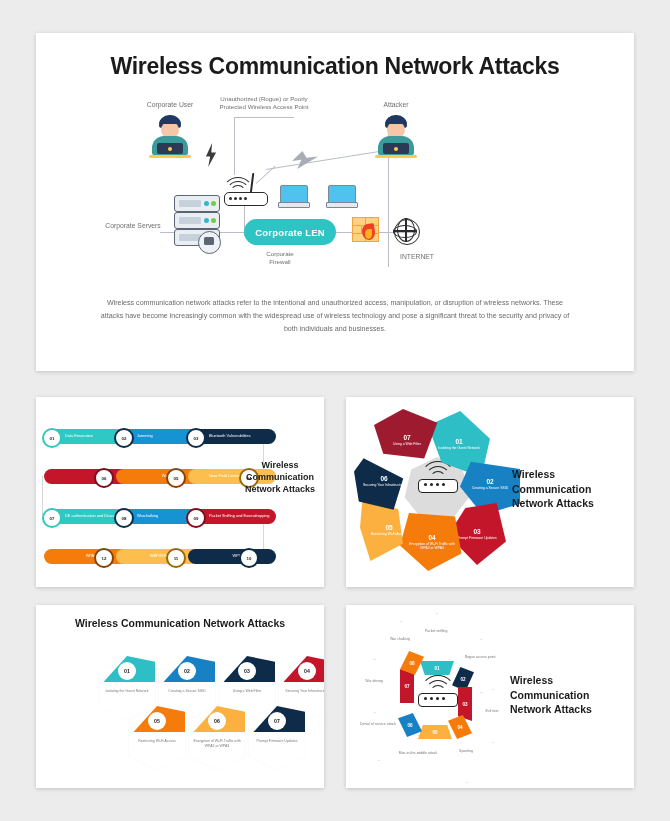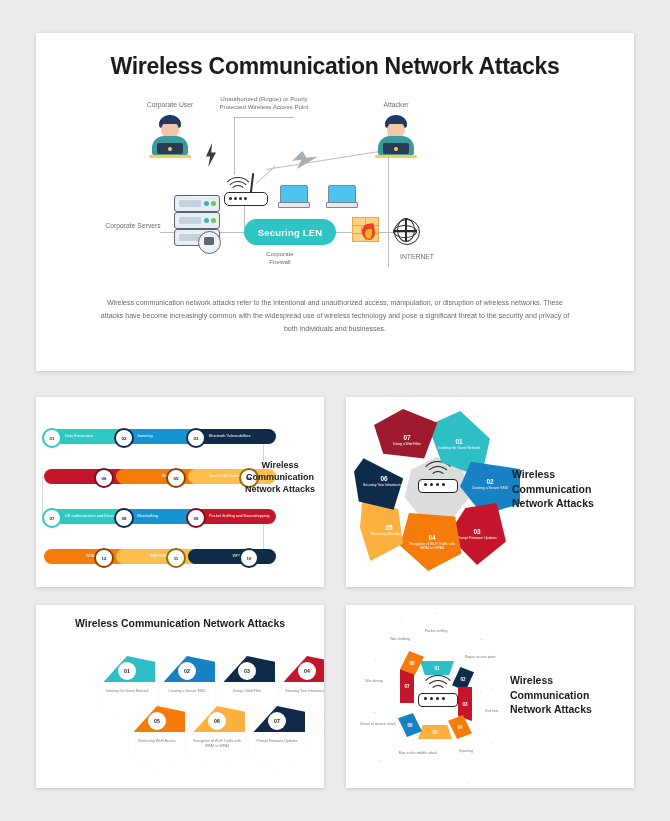--- a/index.html
+++ b/index.html
@@ -235,21 +235,21 @@
       <div class="sv" style="top:34px;">
         <div class="sv-i"></div>
         <div class="sv-d1"></div>
         <div class="sv-d2"></div>
       </div>
       <div class="sv-lock"></div>
       <div class="sv-bag"></div>
     </div>
 
     <div class="lan" style="left:148px;top:124px;width:92px;height:26px;">
-      <span>Securing LEN</span>
+      <span>Corporate LEN</span>
     </div>
 
     <div class="fw" style="left:256px;top:122px;">
       <div class="fw-b" style="left:0;top:0;width:12px;height:7px;"></div>
       <div class="fw-b" style="left:13px;top:0;width:12px;height:7px;"></div>
       <div class="fw-b" style="left:0;top:8px;width:8px;height:7px;"></div>
       <div class="fw-b" style="left:9px;top:8px;width:16px;height:7px;"></div>
       <div class="fw-b" style="left:0;top:16px;width:12px;height:7px;"></div>
       <div class="fw-b" style="left:13px;top:16px;width:12px;height:7px;"></div>
       <div class="fire"></div>

